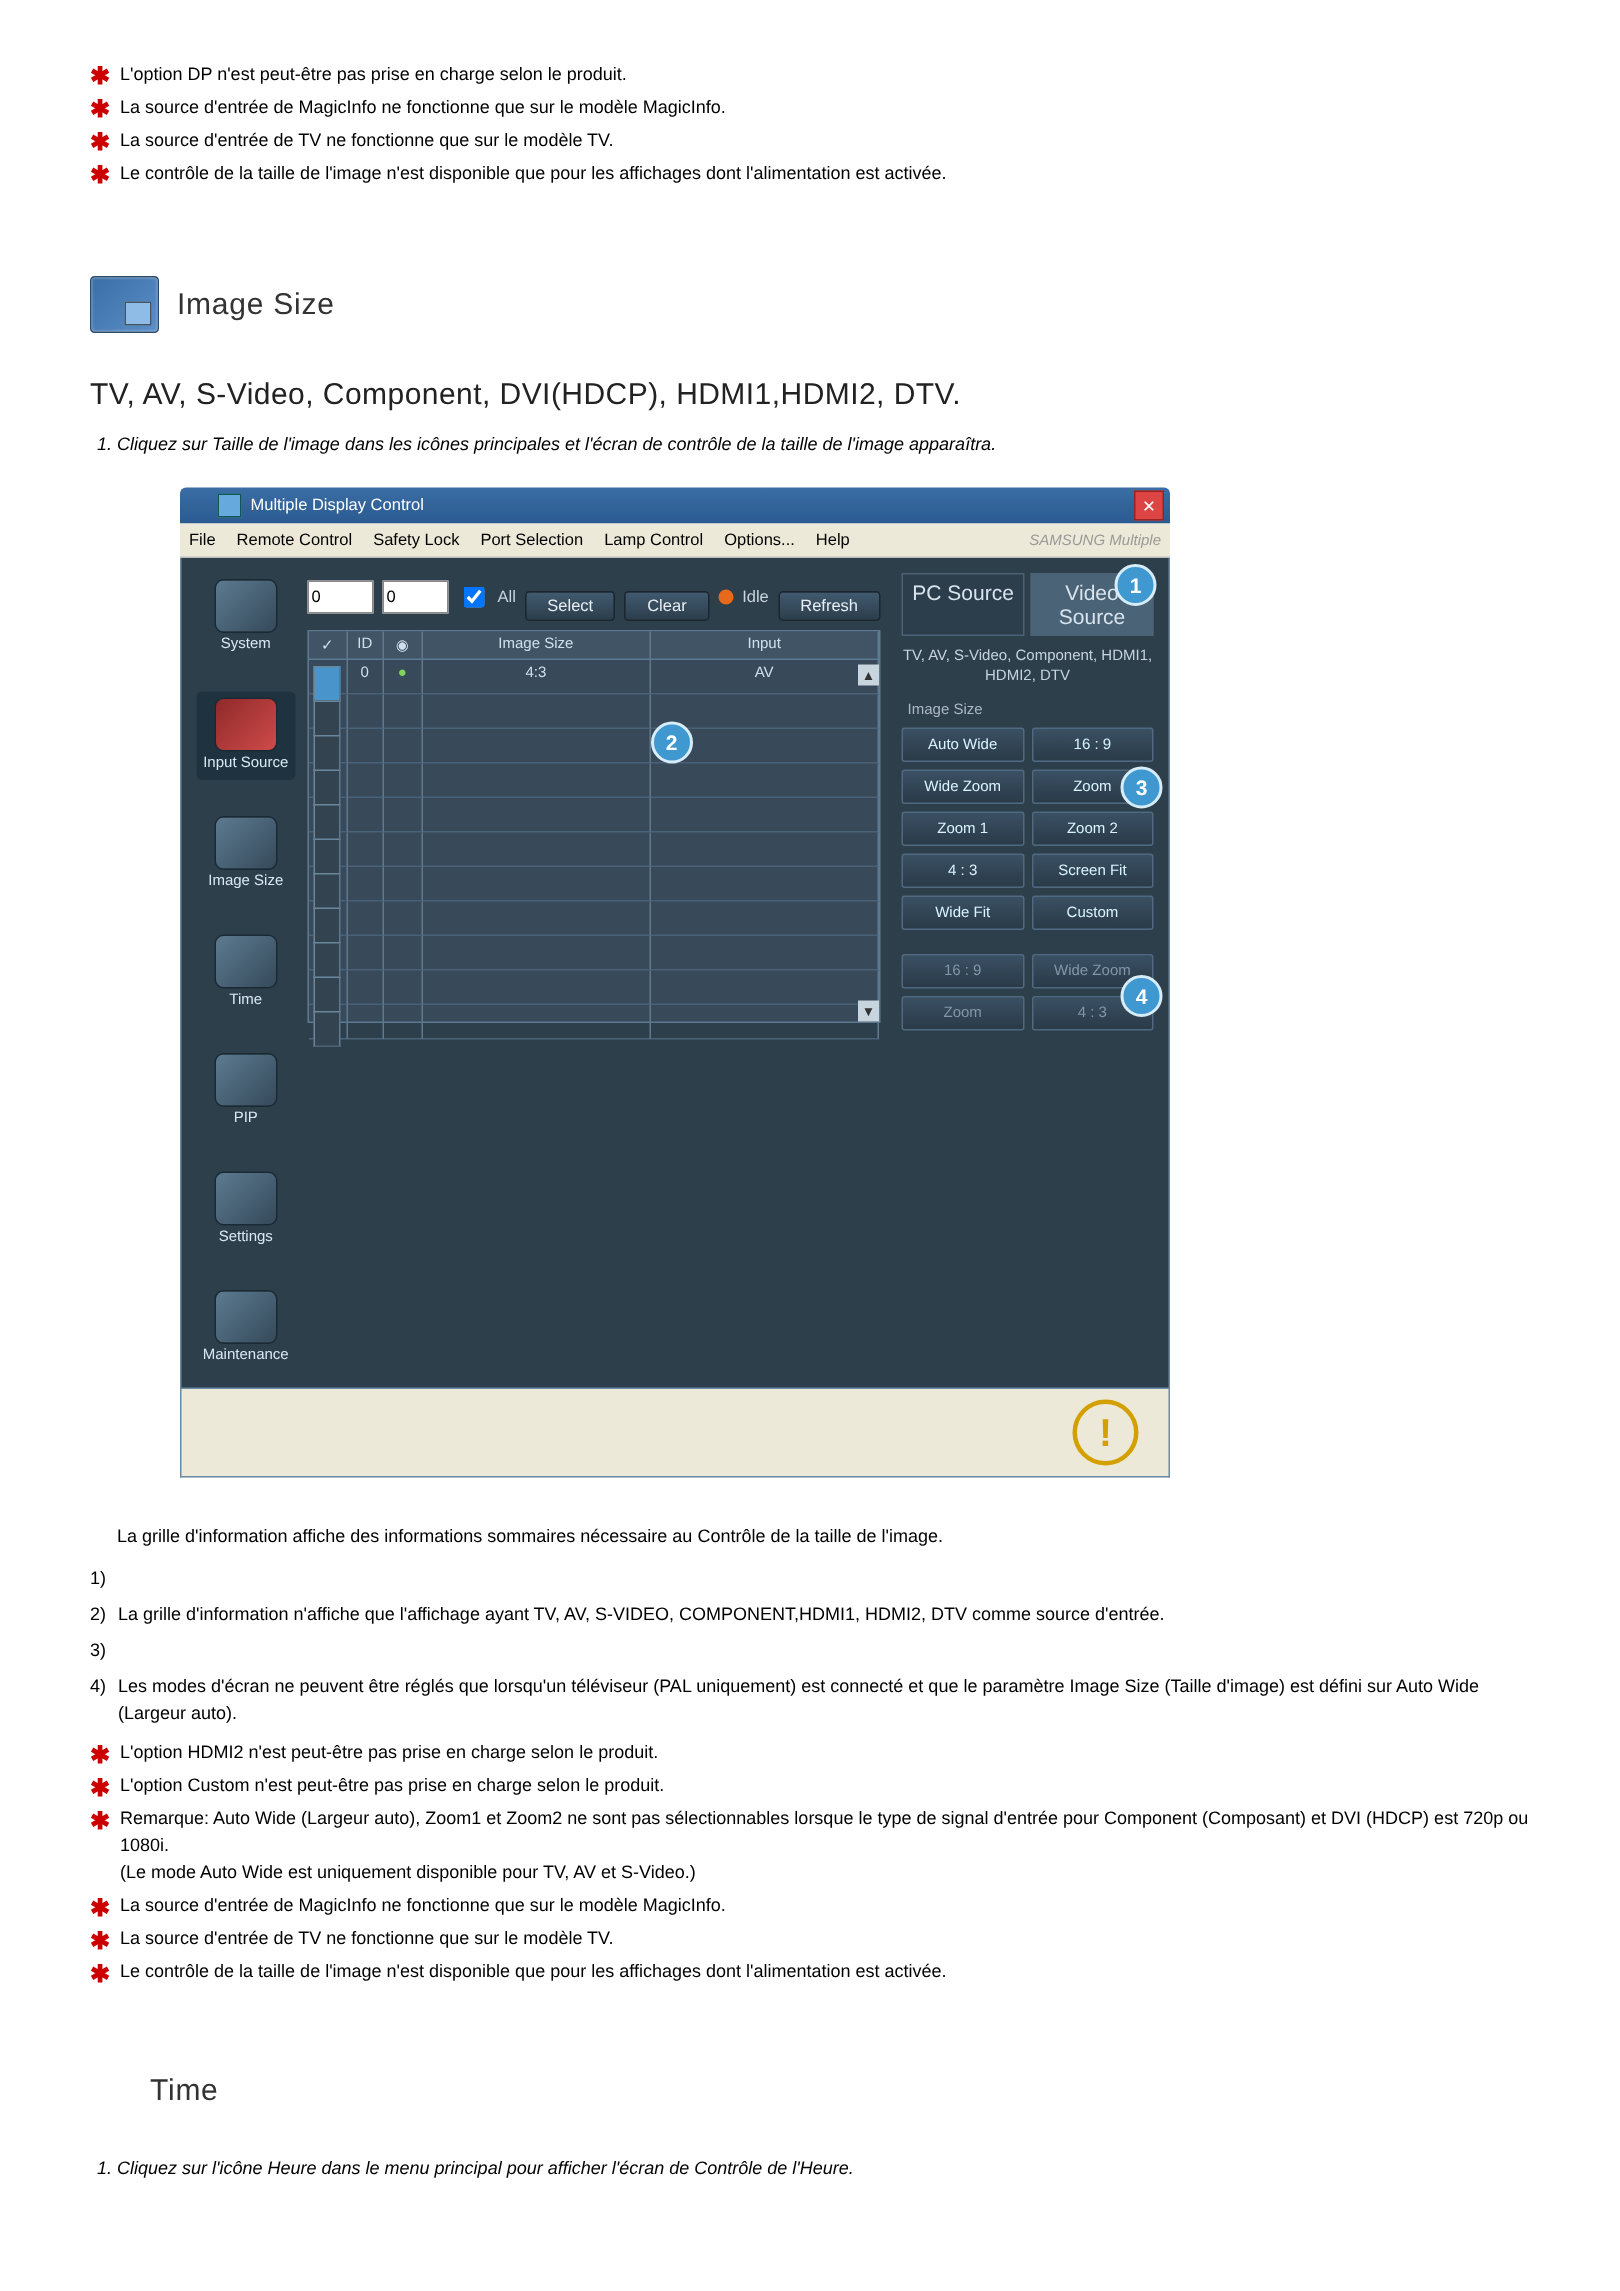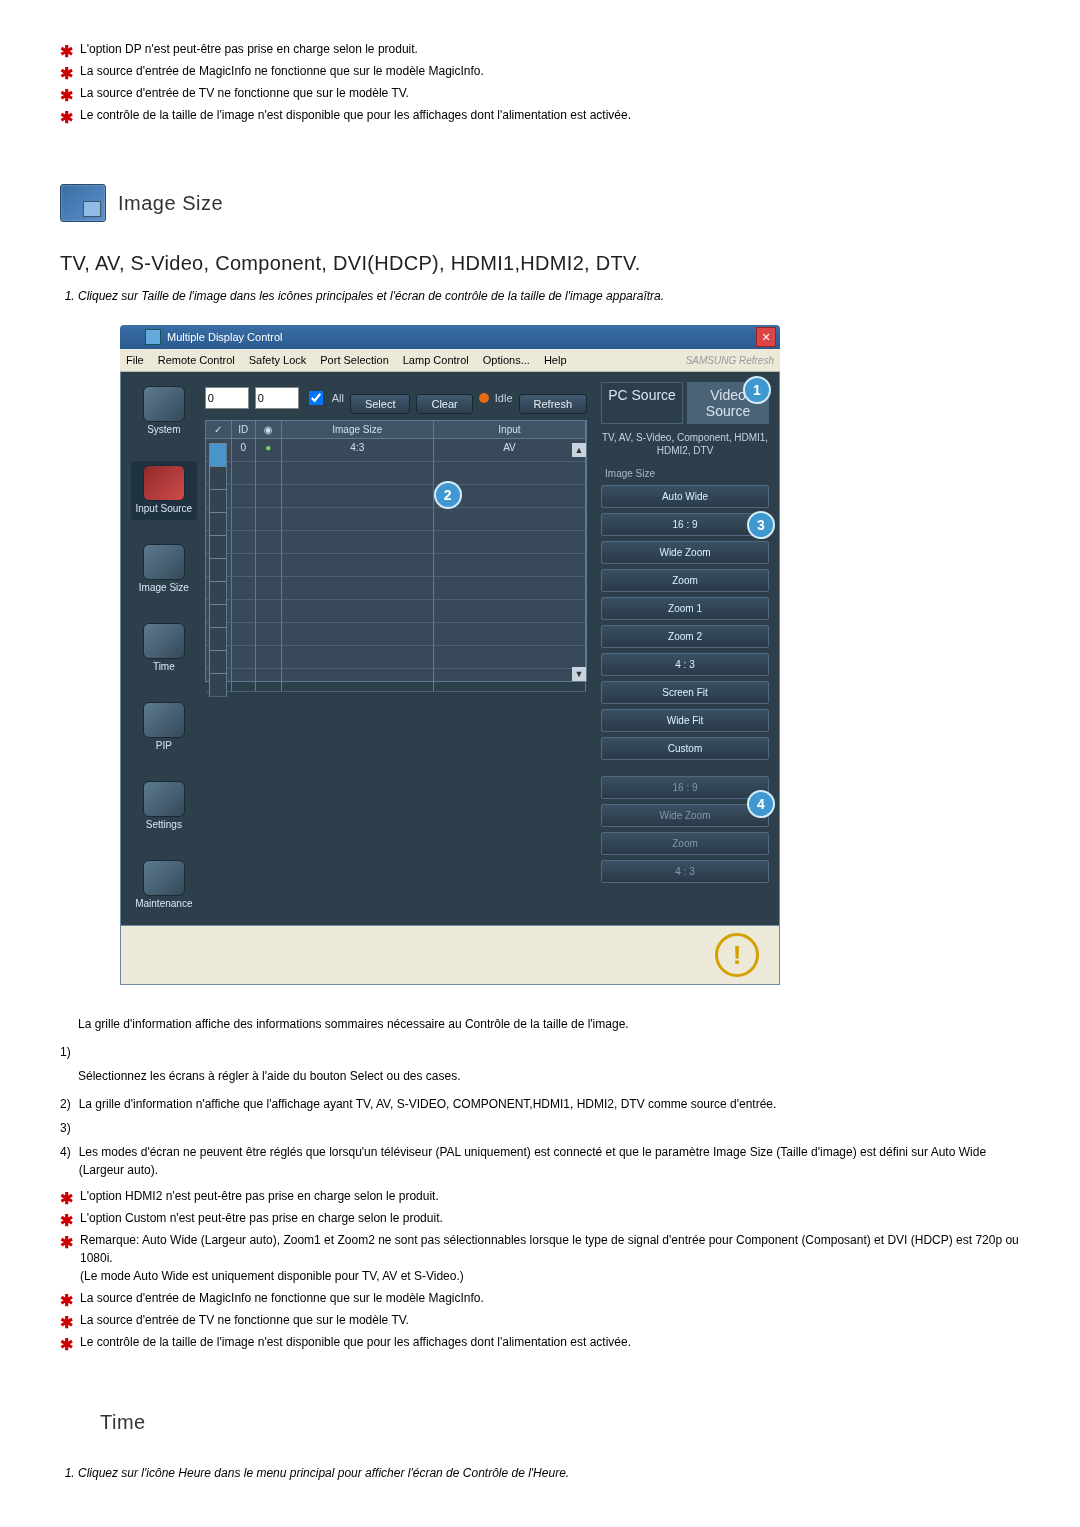--- a/index.html
+++ b/index.html
@@ -188,21 +188,21 @@
   .scroll-arrow{position:absolute;right:0;top:22px;width:14px;height:14px;background:#c8d4de;color:#333;font-size:9px;display:flex;align-items:center;justify-content:center;}
   .scroll-arrow.dn{top:auto;bottom:0;}
   .right-panel{
     width:220px;display:flex;flex-direction:column;gap:4px;margin-left:6px;
   }
   .panel-tabs{display:flex;gap:4px;}
   .ptab{flex:1;background:#2c3d4b;color:#d8e4ed;font-size:14px;text-align:center;padding:4px 0;border:1px solid #4a6377;}
   .ptab.active{background:#4a6377;}
   .panel-sub{color:#c4d3df;text-align:center;font-size:10px;line-height:1.3;padding:3px 0;}
   .panel-group-label{color:#aab8c3;font-size:10px;margin:4px 0 2px 4px;}
-  .opt-grid{display:grid;grid-template-columns:1fr;gap:5px;}
+  .opt-grid{display:grid;grid-template-columns:1fr 1fr;gap:5px;}
   .opt{
     background:linear-gradient(#3a5063,#2a3a48);
     border:1px solid #4f6a80;
     color:#d8f4ff;font-size:10px;text-align:center;padding:5px 2px;border-radius:2px;
   }
   .opt.dim{color:#8197a8;}
   .footer {
     background:#ece9d8;height:58px;border:1px solid #6a8aa5;border-top:none;
     display:flex;align-items:center;justify-content:flex-end;padding:0 20px;
   }
@@ -252,21 +252,21 @@
   </div>
 
   <div class="menubar">
     <span>File</span>
     <span>Remote Control</span>
     <span>Safety Lock</span>
     <span>Port Selection</span>
     <span>Lamp Control</span>
     <span>Options...</span>
     <span>Help</span>
-    <span class="right">SAMSUNG Refresh</span>
+    <span class="right">SAMSUNG Multiple</span>
   </div>
 
   <div class="app-body">
 
     <div class="sidebar">
       <div class="side-item"><div class="sicon"></div><span>System</span></div>
       <div class="side-item active"><div class="sicon"></div><span>Input Source</span></div>
       <div class="side-item"><div class="sicon"></div><span>Image Size</span></div>
       <div class="side-item"><div class="sicon"></div><span>Time</span></div>
       <div class="side-item"><div class="sicon"></div><span>PIP</span></div>
@@ -441,21 +441,20 @@
     <div class="alert-icon">!</div>
   </div>
 </div>
 
 <div class="indent-block">La grille d'information affiche des informations sommaires nécessaire au Contrôle de la taille de l'image.</div>
 
 <div>
   <div class="num-item">
       <span class="n">1)</span>
     </div>
-  <div class="indent-block">Sélectionnez les écrans à régler à l'aide du bouton Select ou des cases.</div>
   <div class="num-item">
       <span class="n">2)</span>
       <span>La grille d'information n'affiche que l'affichage ayant TV, AV, S-VIDEO, COMPONENT,HDMI1, HDMI2, DTV comme source d'entrée.</span>
     </div>
   <div class="num-item">
       <span class="n">3)</span>
     </div>
   <div class="num-item">
       <span class="n">4)</span>
       <span>Les modes d'écran ne peuvent être réglés que lorsqu'un téléviseur (PAL uniquement) est connecté et que le paramètre Image Size (Taille d'image) est défini sur Auto Wide (Largeur auto).</span>

